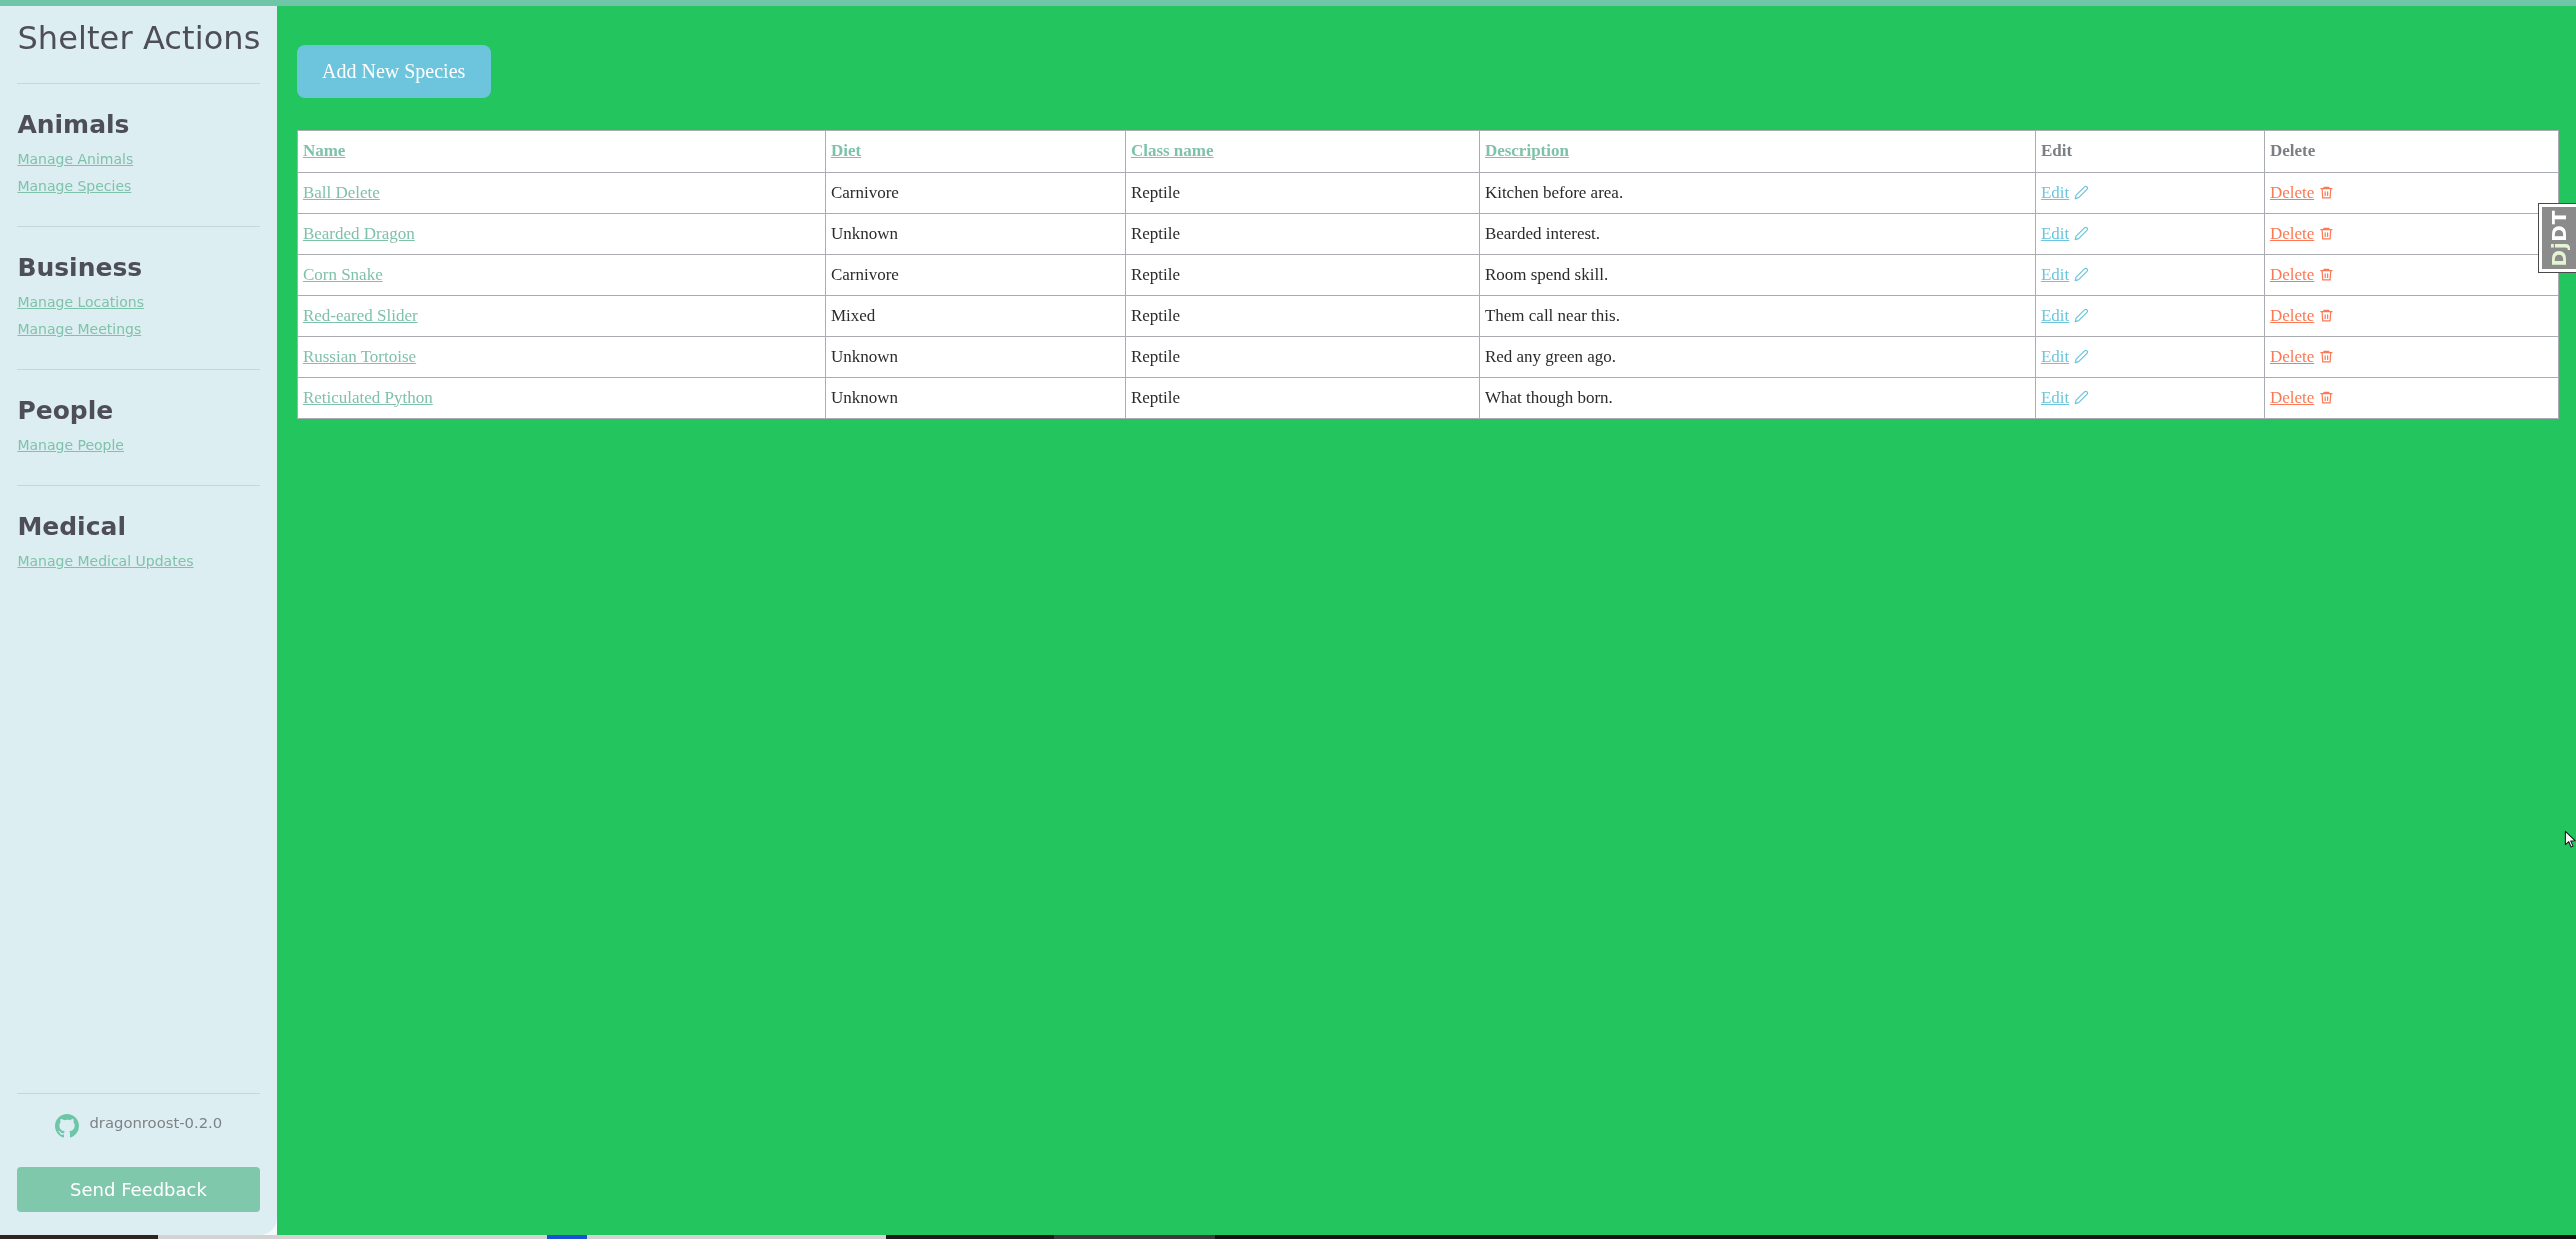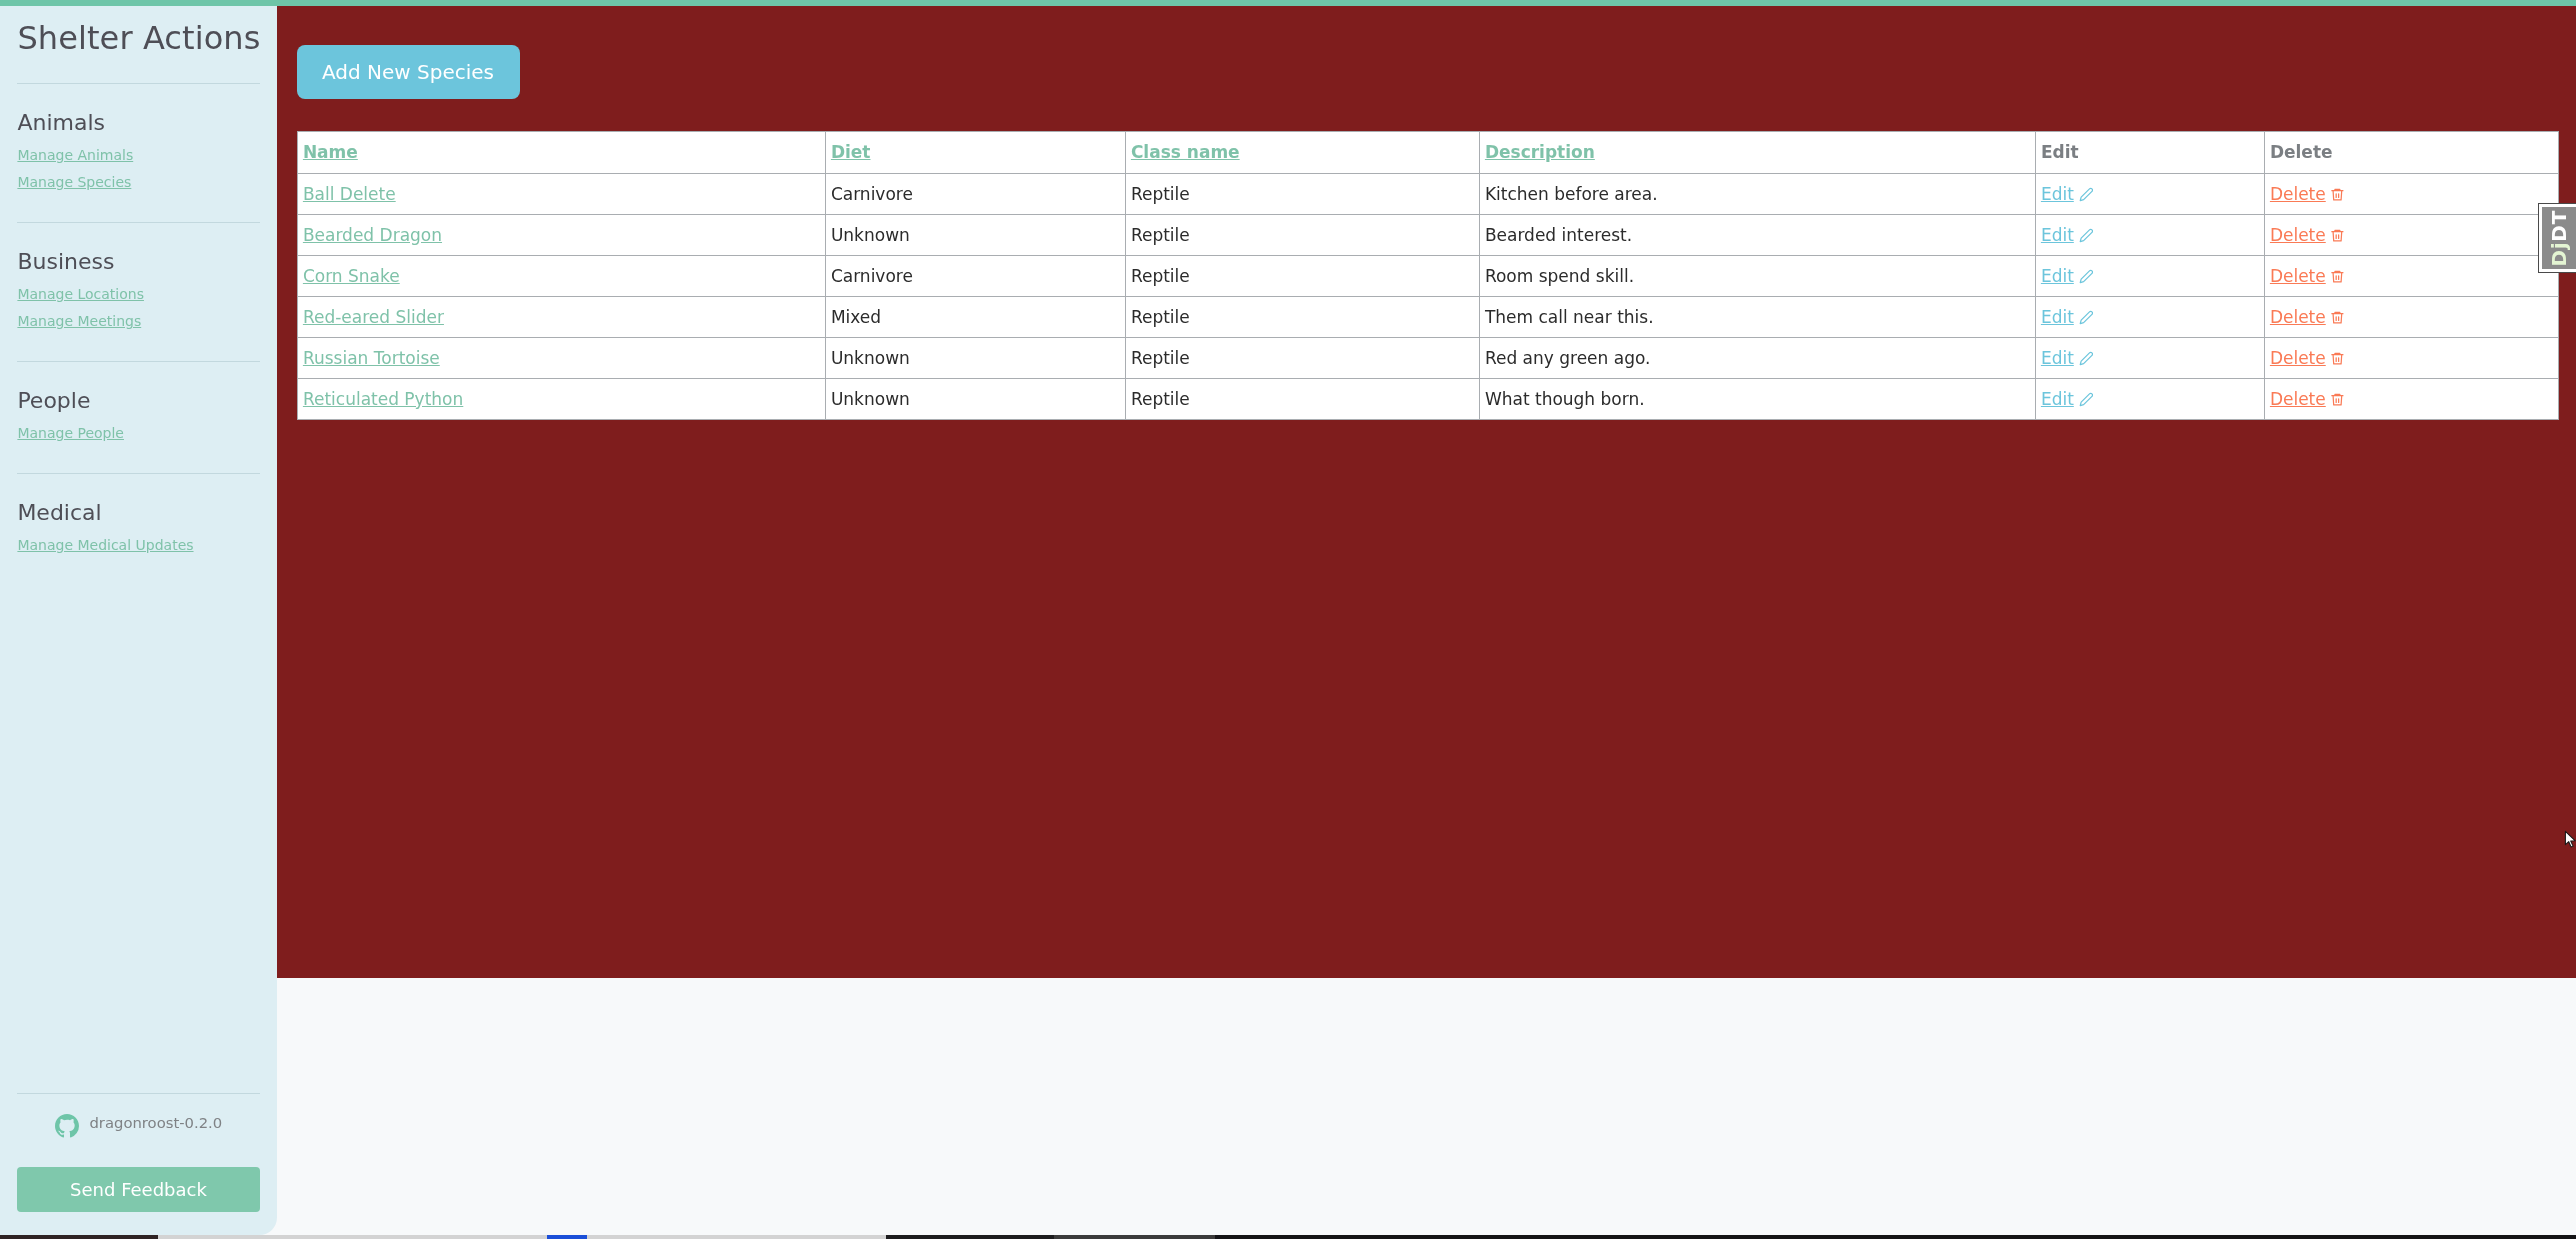--- a/index.html
+++ b/index.html
@@ -44,23 +44,23 @@
     padding: 13.4px 0 9.4px 0;
     white-space: nowrap;
   }
   .hr {
     height: 0.7px;
     background: #c2d8de;
     margin: 0;
   }
   .nav-group { padding: 10.7px 0 9.4px 0; }
   .group-title {
-    font-size: 22px;
+    font-size: 25px;
     color: #4e4e56;
-    font-weight: 400;
+    font-weight: 700;
     margin-bottom: 6.7px;
   }
   .nav-link {
     display: block;
     font-size: 14px;
     color: #7fc2a9;
     text-decoration: underline;
     line-height: 1.95;
     cursor: pointer;
     white-space: nowrap;
@@ -91,23 +91,24 @@
     font-size: 18px;
     font-family: inherit;
     padding: 12px 0;
     text-align: center;
     cursor: pointer;
   }
   
   .main {
     position: absolute;
     top: 6px; left: 277px;
-    width: 2299px; height: 972px;
-    background: #7f1d1d;
+    width: 2299px; height: 1229px;
+    background: #22c55e;
     padding: 39px 47px 0 19.5px;
+    font-family: Liberation Serif, serif;
   }
   .add-btn {
     display: inline-block;
     background: #6cc5dc;
     color: #ffffff;
     border: none;
     border-radius: 8px;
     font-size: 20px;
     font-family: inherit;
     padding: 14.8px 25.5px;

